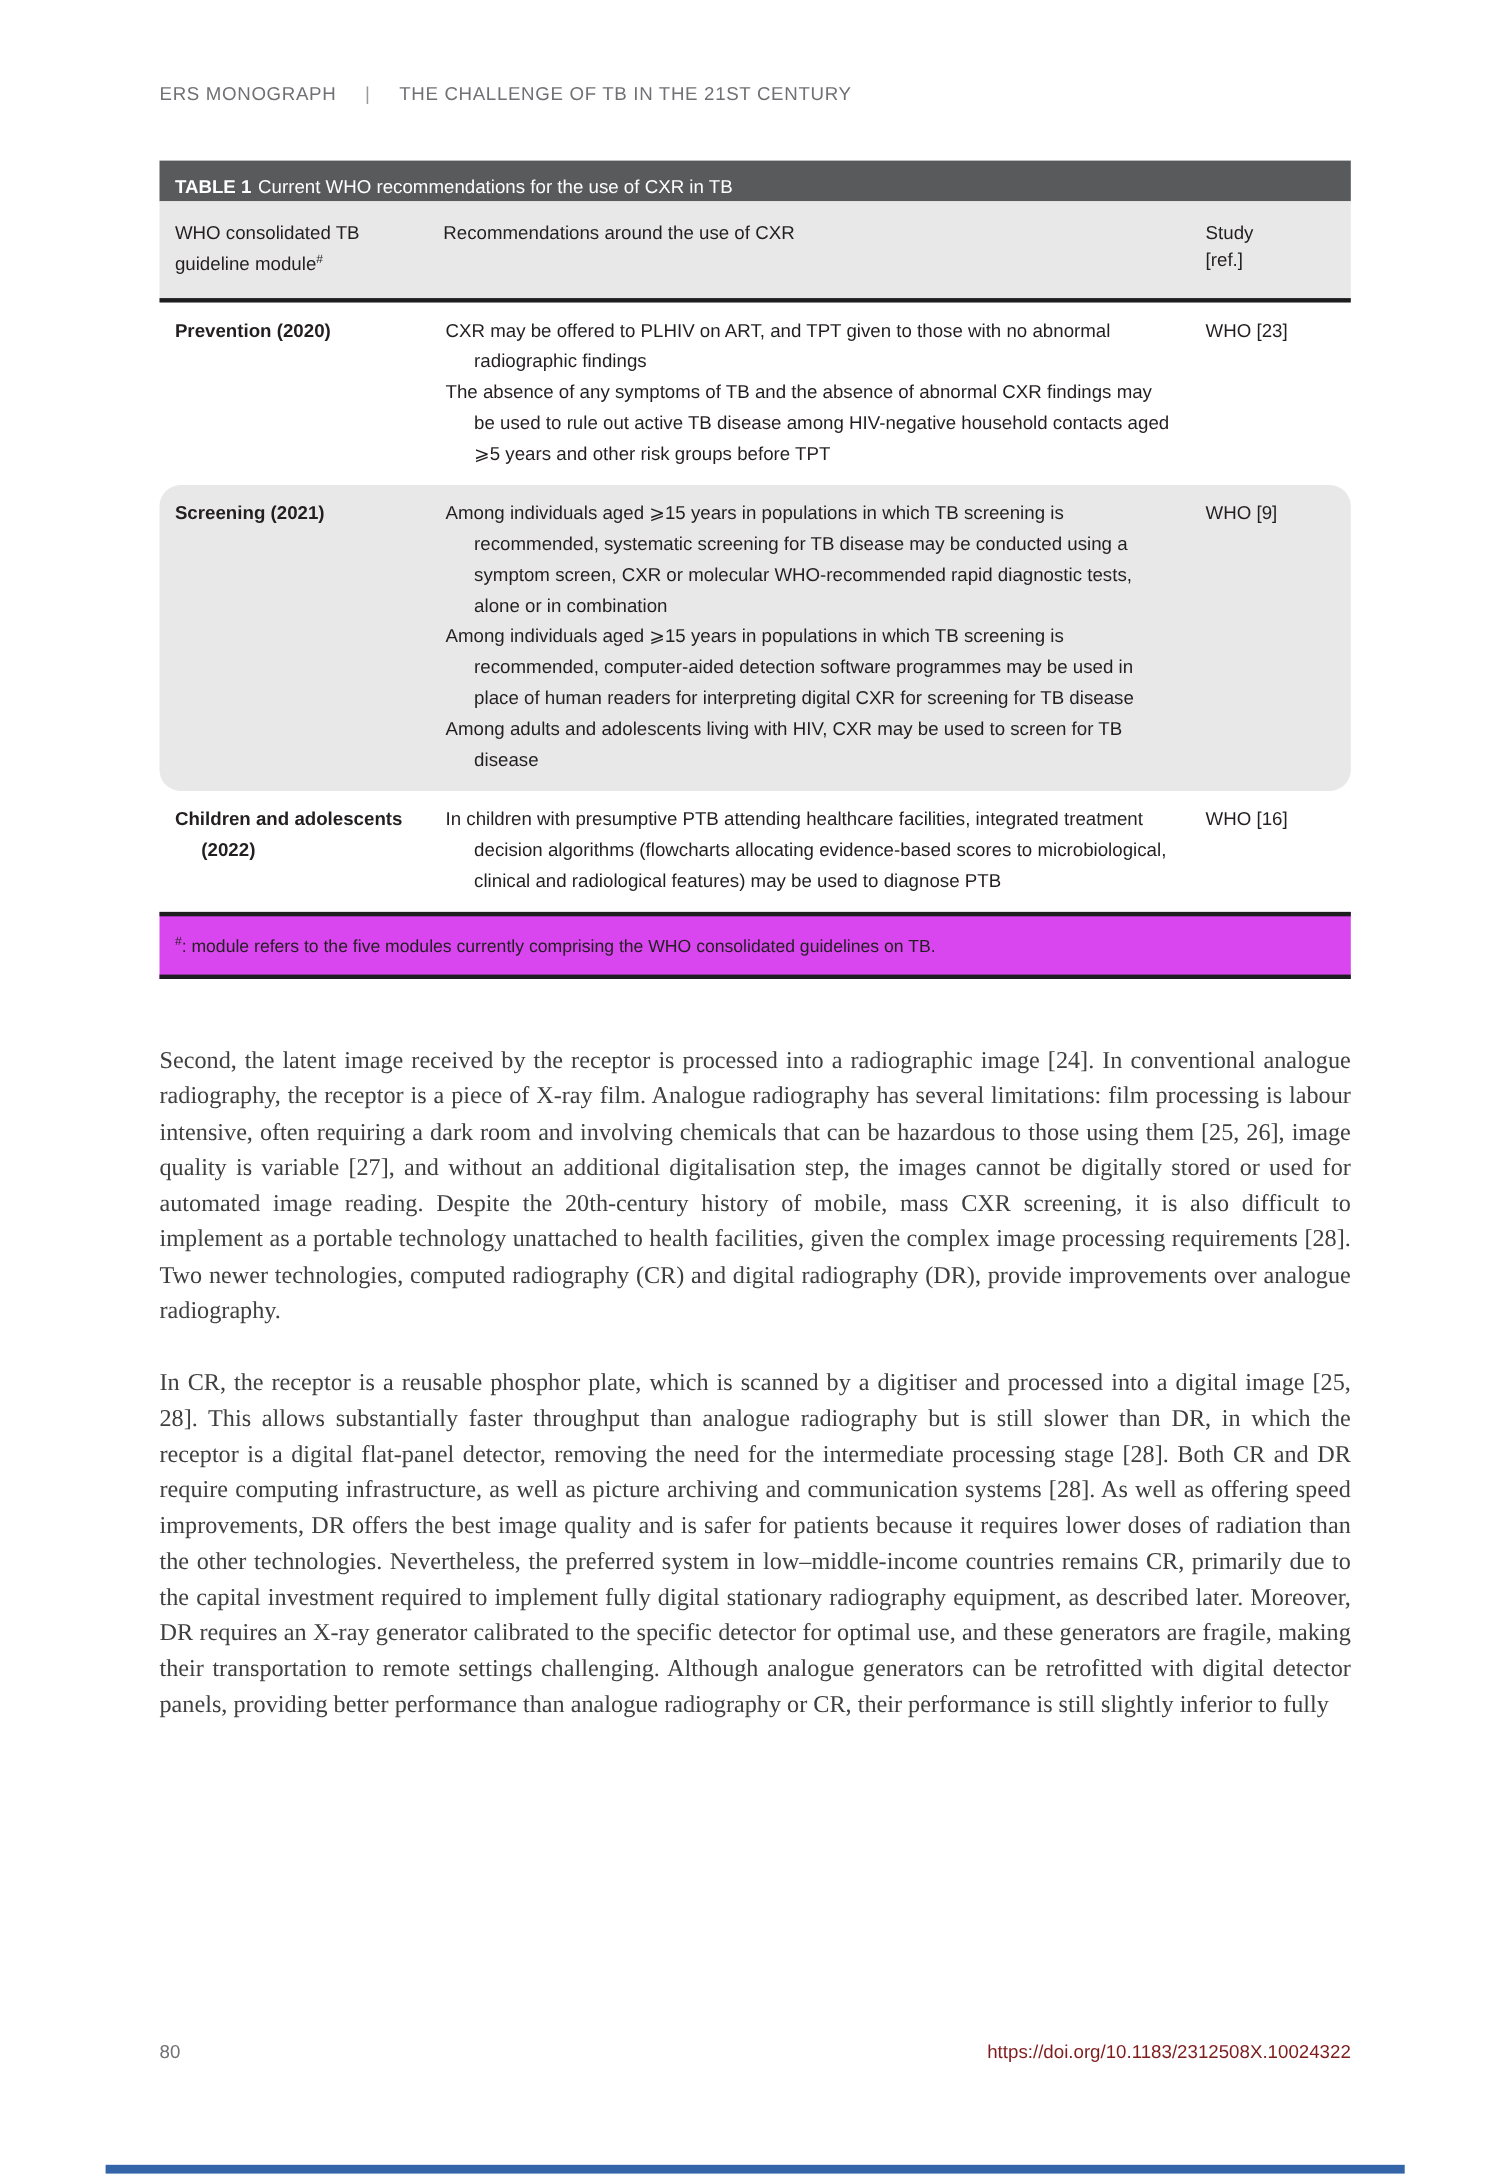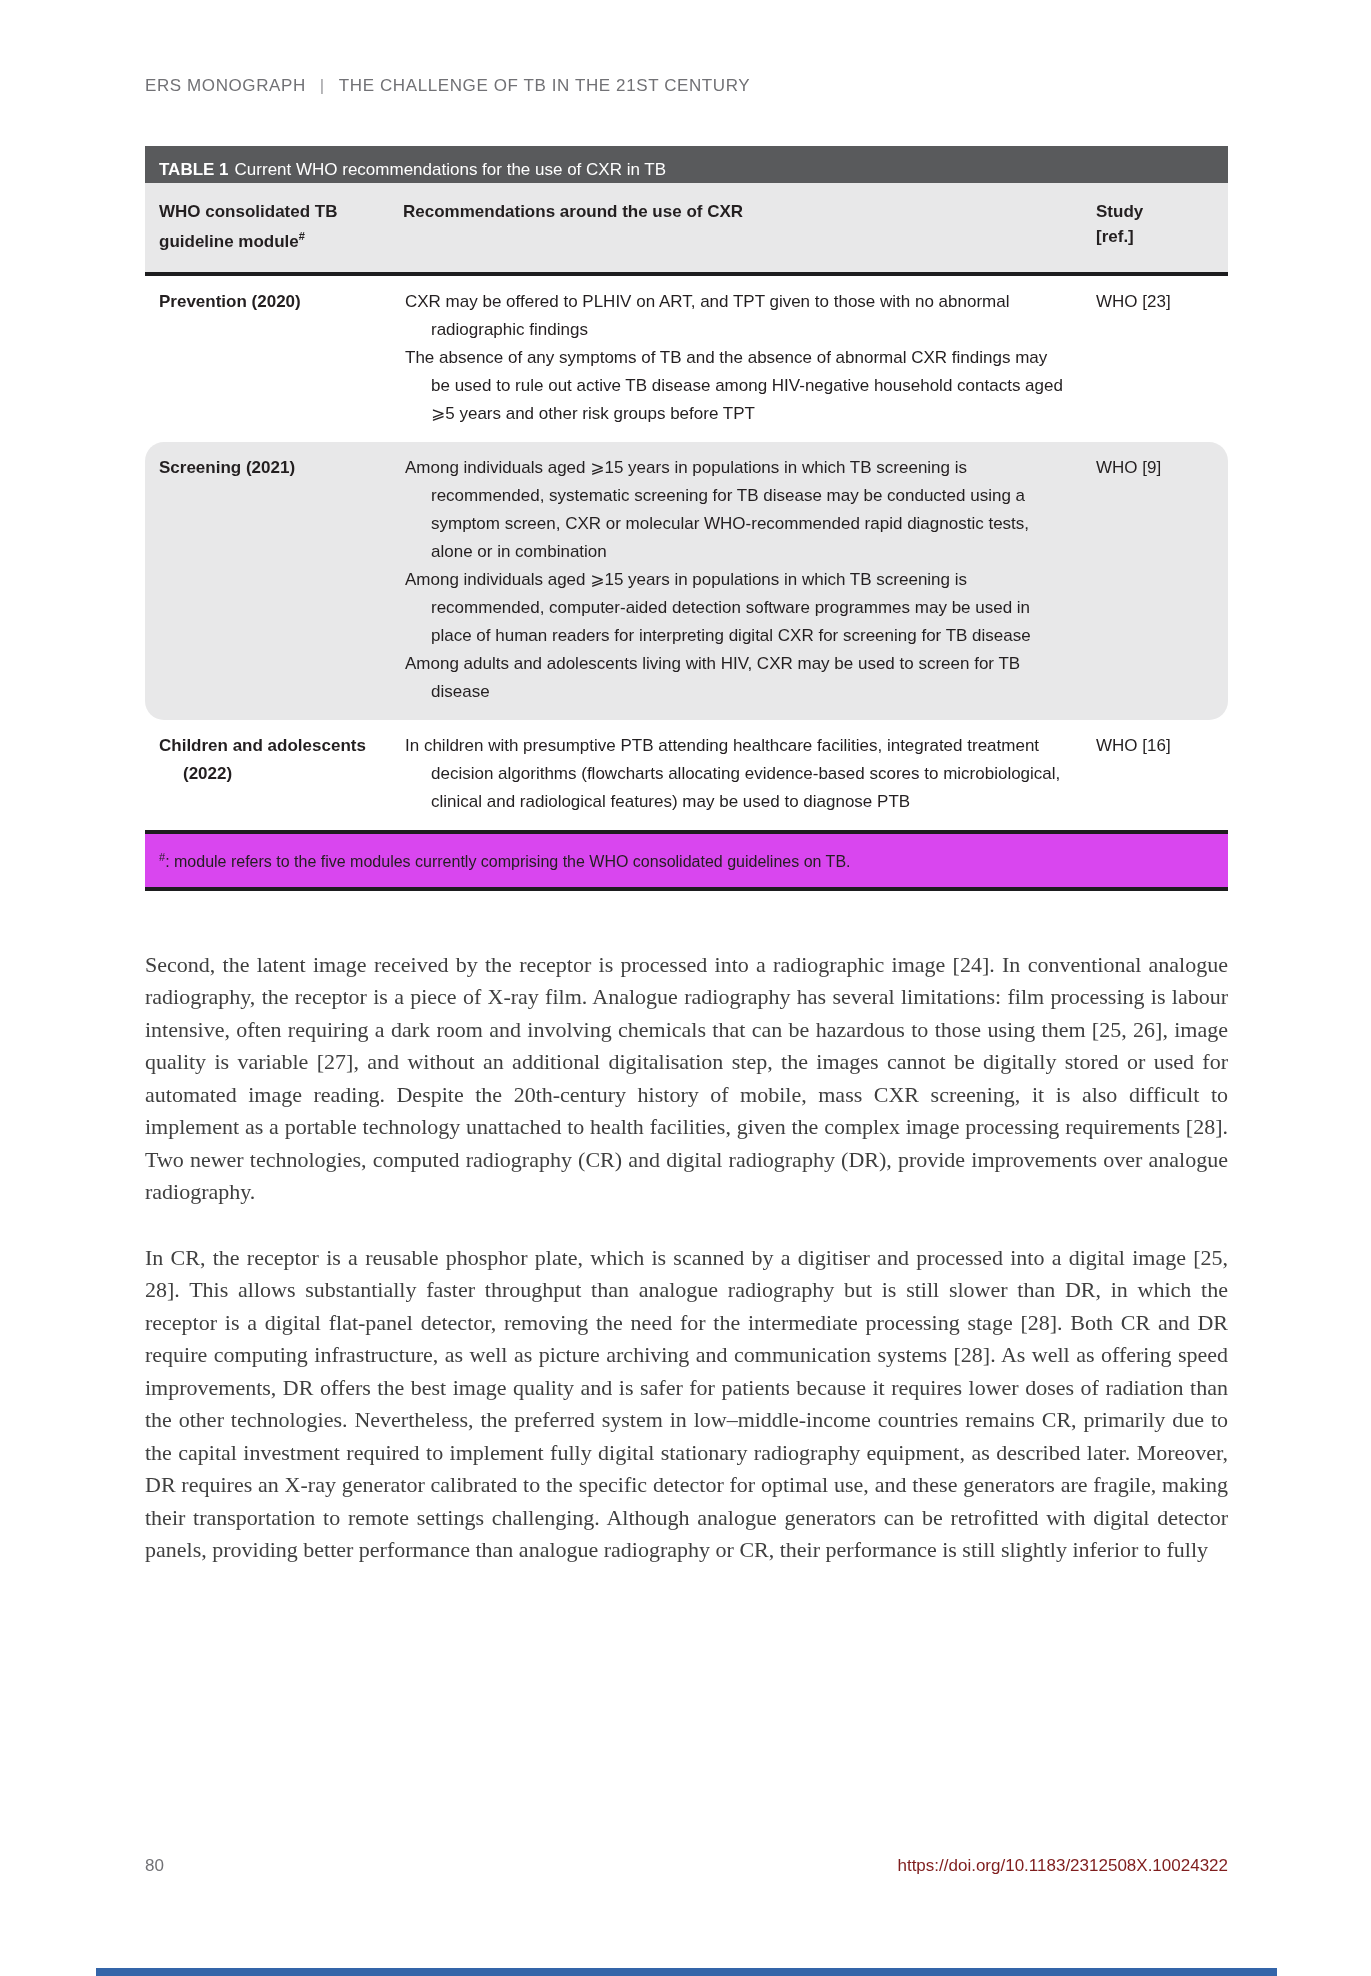--- a/index.html
+++ b/index.html
@@ -15,21 +15,21 @@
     color: #231f20;
   }
 
   
   .running-header {
     font-size: 17px;
     letter-spacing: 0.6px;
     color: #717175;
     display: flex;
     align-items: center;
-    gap: 14px;
+    gap: 26px;
   }
   .running-header .divider { color: #9a9b9e; font-weight: 300; }
 
   
   .table-block { margin-top: 50px; }
   .table-title-bar {
     background: #595a5c;
     color: #ffffff;
     font-size: 17px;
     padding: 14px 14px 3px 14px;
@@ -38,21 +38,21 @@
 
   .t-grid {
     display: grid;
     grid-template-columns: 218px 1fr 118px;
     column-gap: 26px;
     padding: 12px 14px 14px 14px;
   }
   .thead-band {
     background: #e8e8e9;
     border-bottom: 4px solid #1d1d1f;
-    font-weight: bold;
+    font-weight: normal;
     font-size: 17px;
     line-height: 25px;
     padding-top: 16px; padding-bottom: 18px;
   }
   .thead-band sup { font-size: 11px; }
 
   .t-row { font-size: 17px; line-height: 28px; gap: 28px; }
   .t-row.shaded { background: #e8e8e9; border-radius: 19px; }
   .t-row .module {
     font-weight: bold;

